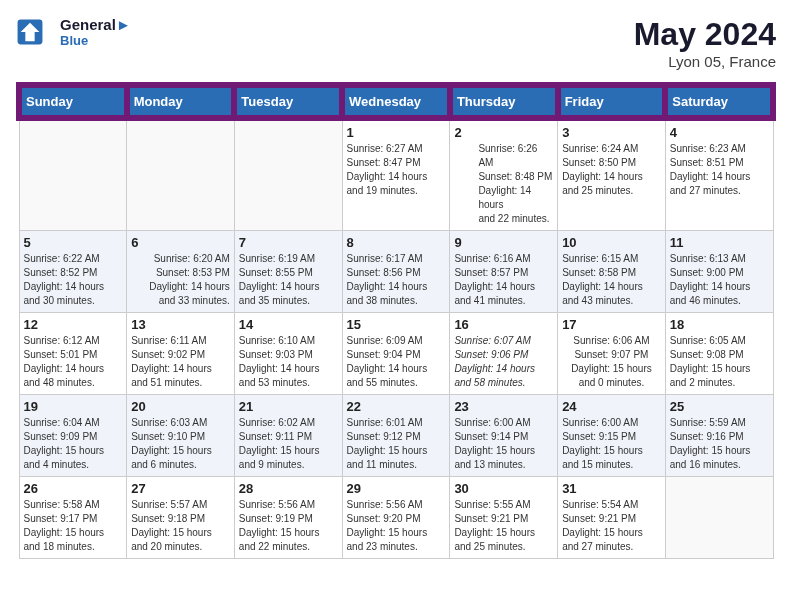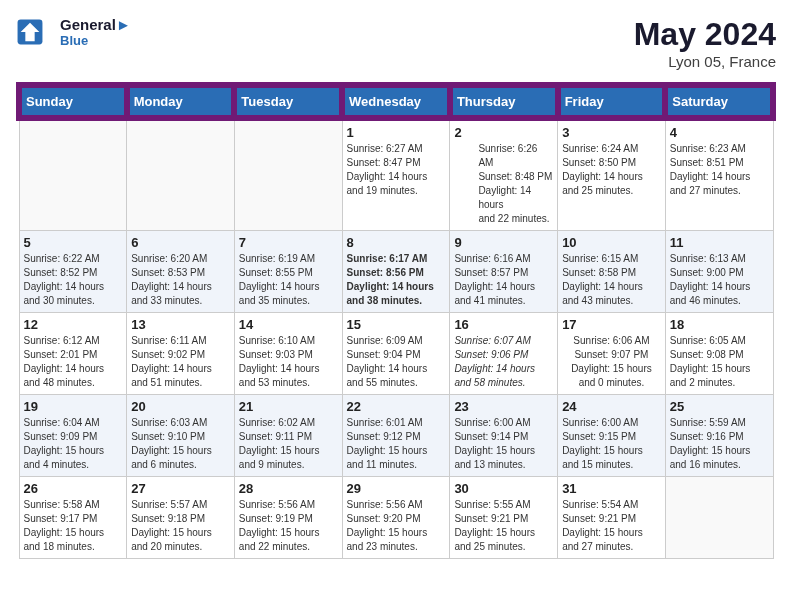--- a/index.html
+++ b/index.html
@@ -146,35 +146,35 @@
       <tr class="row-alt">
         <td>
           <div class="day-number">5</div>
           <div class="day-info" style="white-space: pre-line;">Sunrise: 6:22 AM
 Sunset: 8:52 PM
 Daylight: 14 hours
 and 30 minutes.</div>
         </td>
         <td>
           <div class="day-number">6</div>
-          <div class="day-info" style="white-space: pre-line;">Sunrise: 6:20 AM
+          <div class="day-info" style="white-space: pre-line; text-align: right;">Sunrise: 6:20 AM
 Sunset: 8:53 PM
 Daylight: 14 hours
 and 33 minutes.</div>
         </td>
         <td>
           <div class="day-number">7</div>
           <div class="day-info" style="white-space: pre-line;">Sunrise: 6:19 AM
 Sunset: 8:55 PM
 Daylight: 14 hours
 and 35 minutes.</div>
         </td>
         <td>
           <div class="day-number">8</div>
-          <div class="day-info" style="white-space: pre-line; font-weight: bold;">Sunrise: 6:17 AM
+          <div class="day-info" style="white-space: pre-line;">Sunrise: 6:17 AM
 Sunset: 8:56 PM
 Daylight: 14 hours
 and 38 minutes.</div>
         </td>
         <td>
           <div class="day-number">9</div>
           <div class="day-info" style="white-space: pre-line;">Sunrise: 6:16 AM
 Sunset: 8:57 PM
 Daylight: 14 hours
 and 41 minutes.</div>
@@ -191,21 +191,21 @@
           <div class="day-info" style="white-space: pre-line;">Sunrise: 6:13 AM
 Sunset: 9:00 PM
 Daylight: 14 hours
 and 46 minutes.</div>
         </td>
       </tr>
       <tr>
         <td>
           <div class="day-number">12</div>
           <div class="day-info" style="white-space: pre-line;">Sunrise: 6:12 AM
-Sunset: 2:01 PM
+Sunset: 5:01 PM
 Daylight: 14 hours
 and 48 minutes.</div>
         </td>
         <td>
           <div class="day-number">13</div>
           <div class="day-info" style="white-space: pre-line;">Sunrise: 6:11 AM
 Sunset: 9:02 PM
 Daylight: 14 hours
 and 51 minutes.</div>
         </td>

